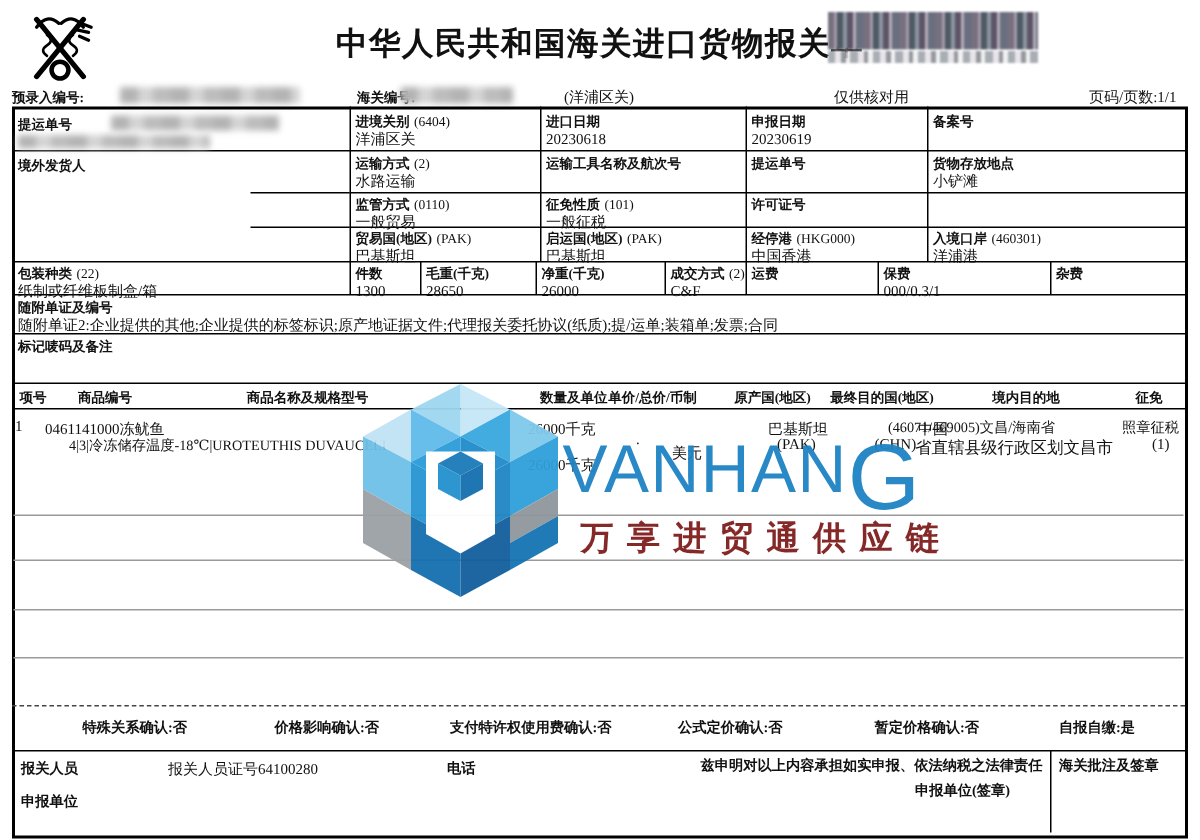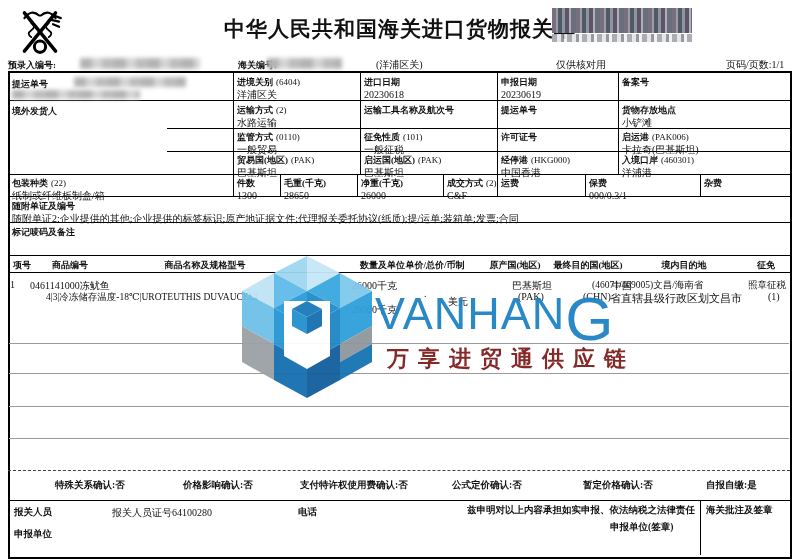--- a/index.html
+++ b/index.html
@@ -143,24 +143,20 @@
     <span class="val">一般贸易</span>
   </div>
   <div class="cell" style="left:364px;top:129px;">
     <span class="lbl">征免性质</span><span class="code">(101)</span>
     <span class="val">一般征税</span>
   </div>
   <div class="cell" style="left:501px;top:129px;">
     <span class="lbl">许可证号</span>
     <span class="val"></span>
   </div>
-  <div class="cell" style="left:622px;top:129px;">
-    <span class="lbl">启运港</span><span class="code">(PAK006)</span>
-    <span class="val">卡拉奇(巴基斯坦)</span>
-  </div>
 
   <div class="cell" style="left:237px;top:152px;">
     <span class="lbl">贸易国(地区)</span><span class="code">(PAK)</span>
     <span class="val">巴基斯坦</span>
   </div>
   <div class="cell" style="left:364px;top:152px;">
     <span class="lbl">启运国(地区)</span><span class="code">(PAK)</span>
     <span class="val">巴基斯坦</span>
   </div>
   <div class="cell" style="left:501px;top:152px;">

